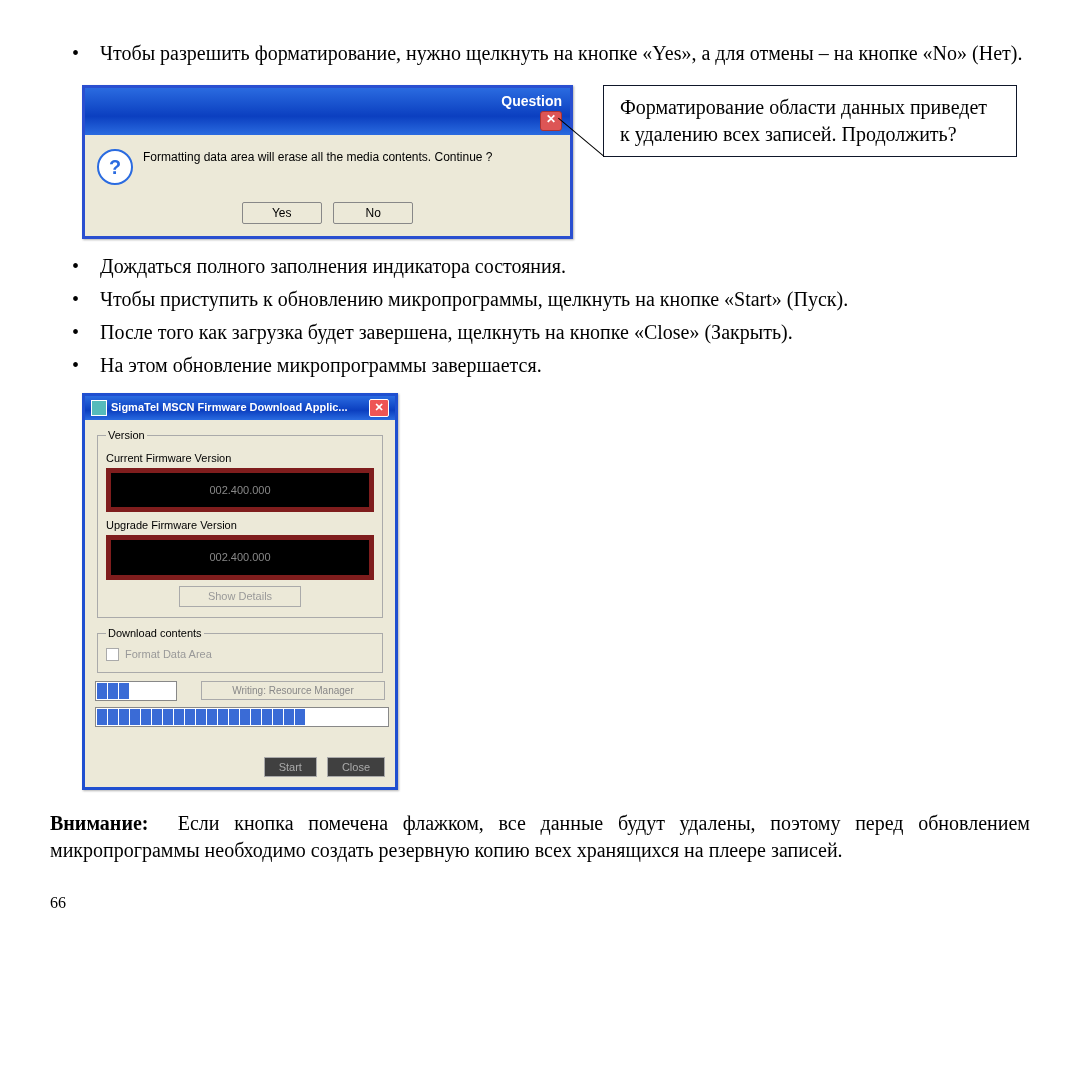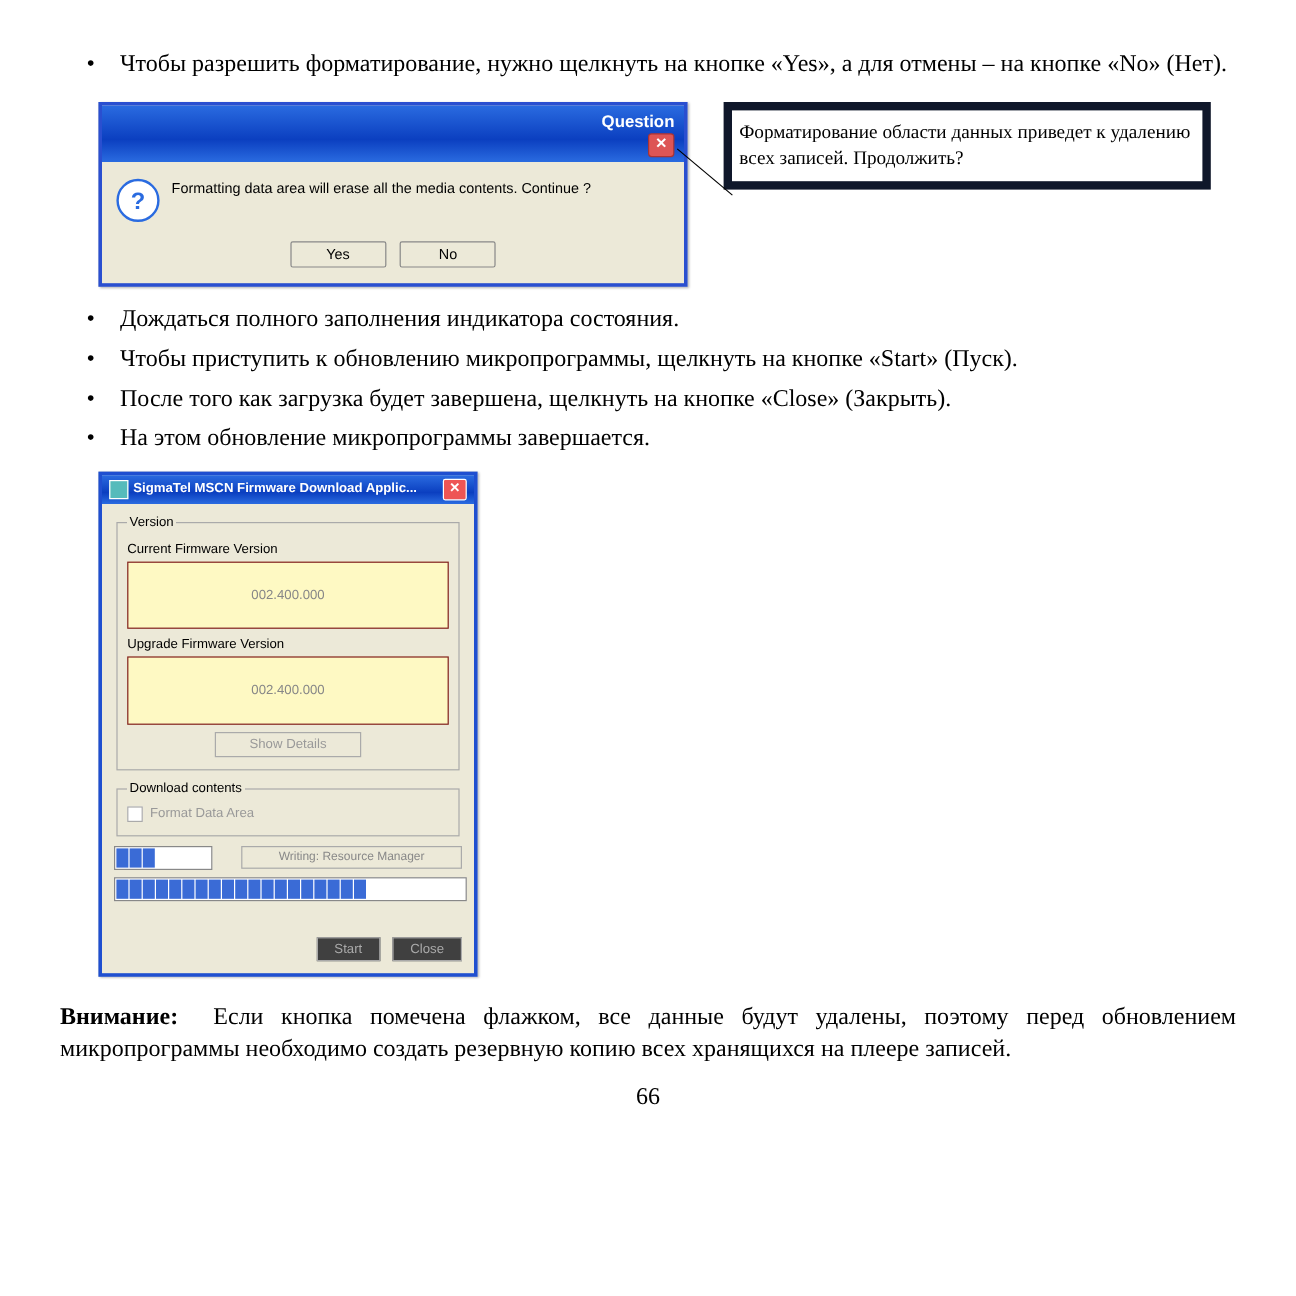--- a/index.html
+++ b/index.html
@@ -93,24 +93,24 @@
     width: 80px;
     height: 22px;
     font-size: 12px;
     margin: 0 3px;
     background: #ece9d8;
     border: 1px solid #888;
     border-radius: 2px;
     cursor: pointer;
   }
   .callout-box {
-    border: 7px solid #0f172a;
-    padding: 8px 6px;
+    border: 1px solid #0f172a;
+    padding: 8px 16px;
     width: 380px;
-    font-size: 16px;
+    font-size: 20px;
     position: relative;
   }
   .callout-line {
     position: absolute;
     left: -60px;
     top: 70px;
     width: 60px;
     height: 1px;
     border-top: 1px solid #000;
     transform-origin: right center;
@@ -150,25 +150,25 @@
   }
   .st-body { padding: 8px 10px 10px; }
   fieldset {
     border: 1px solid #aaa;
     padding: 6px 8px 10px;
     margin-bottom: 8px;
   }
   fieldset legend { font-size: 11px; padding: 0 2px; }
   .ver-label { font-size: 11px; margin-top: 2px; }
   .ver-field {
-    border: 1px solid #7f1d1d;
-    background: #fef9c3;
+    border: 5px solid #7f1d1d;
+    background: #000000;
     font-size: 11px;
     text-align: center;
-    padding: 20px 0;
+    padding: 10px 0;
     margin: 2px 0 6px;
     color: #888;
   }
   .disabled-btn {
     display: block;
     width: 120px;
     margin: 2px auto 0;
     font-size: 11px;
     padding: 2px 0;
     background: #ece9d8;
@@ -207,23 +207,23 @@
   .st-bottom-btns .dbtn {
     border: 1px solid #aaa; color: #aaa; background: #404040;
     font-size: 11px; padding: 2px 14px;
   }
   .warning {
     text-align: justify;
     margin: 18px 0 0 0;
   }
   .warning b { font-weight: bold; }
   .page-num {
-    text-align: center;
-    margin-top: 13px;
-    font-size: 20px;
+    text-align: left;
+    margin-top: 28px;
+    font-size: 16px;
   }
 </style>
 </head>
 <body>
 
 <ul class="doc-list">
   <li>Чтобы разрешить форматирование, нужно щелкнуть на кнопке «Yes», а для отмены – на кнопке «No» (Нет).</li>
 </ul>
 
 <div class="figure-row">

